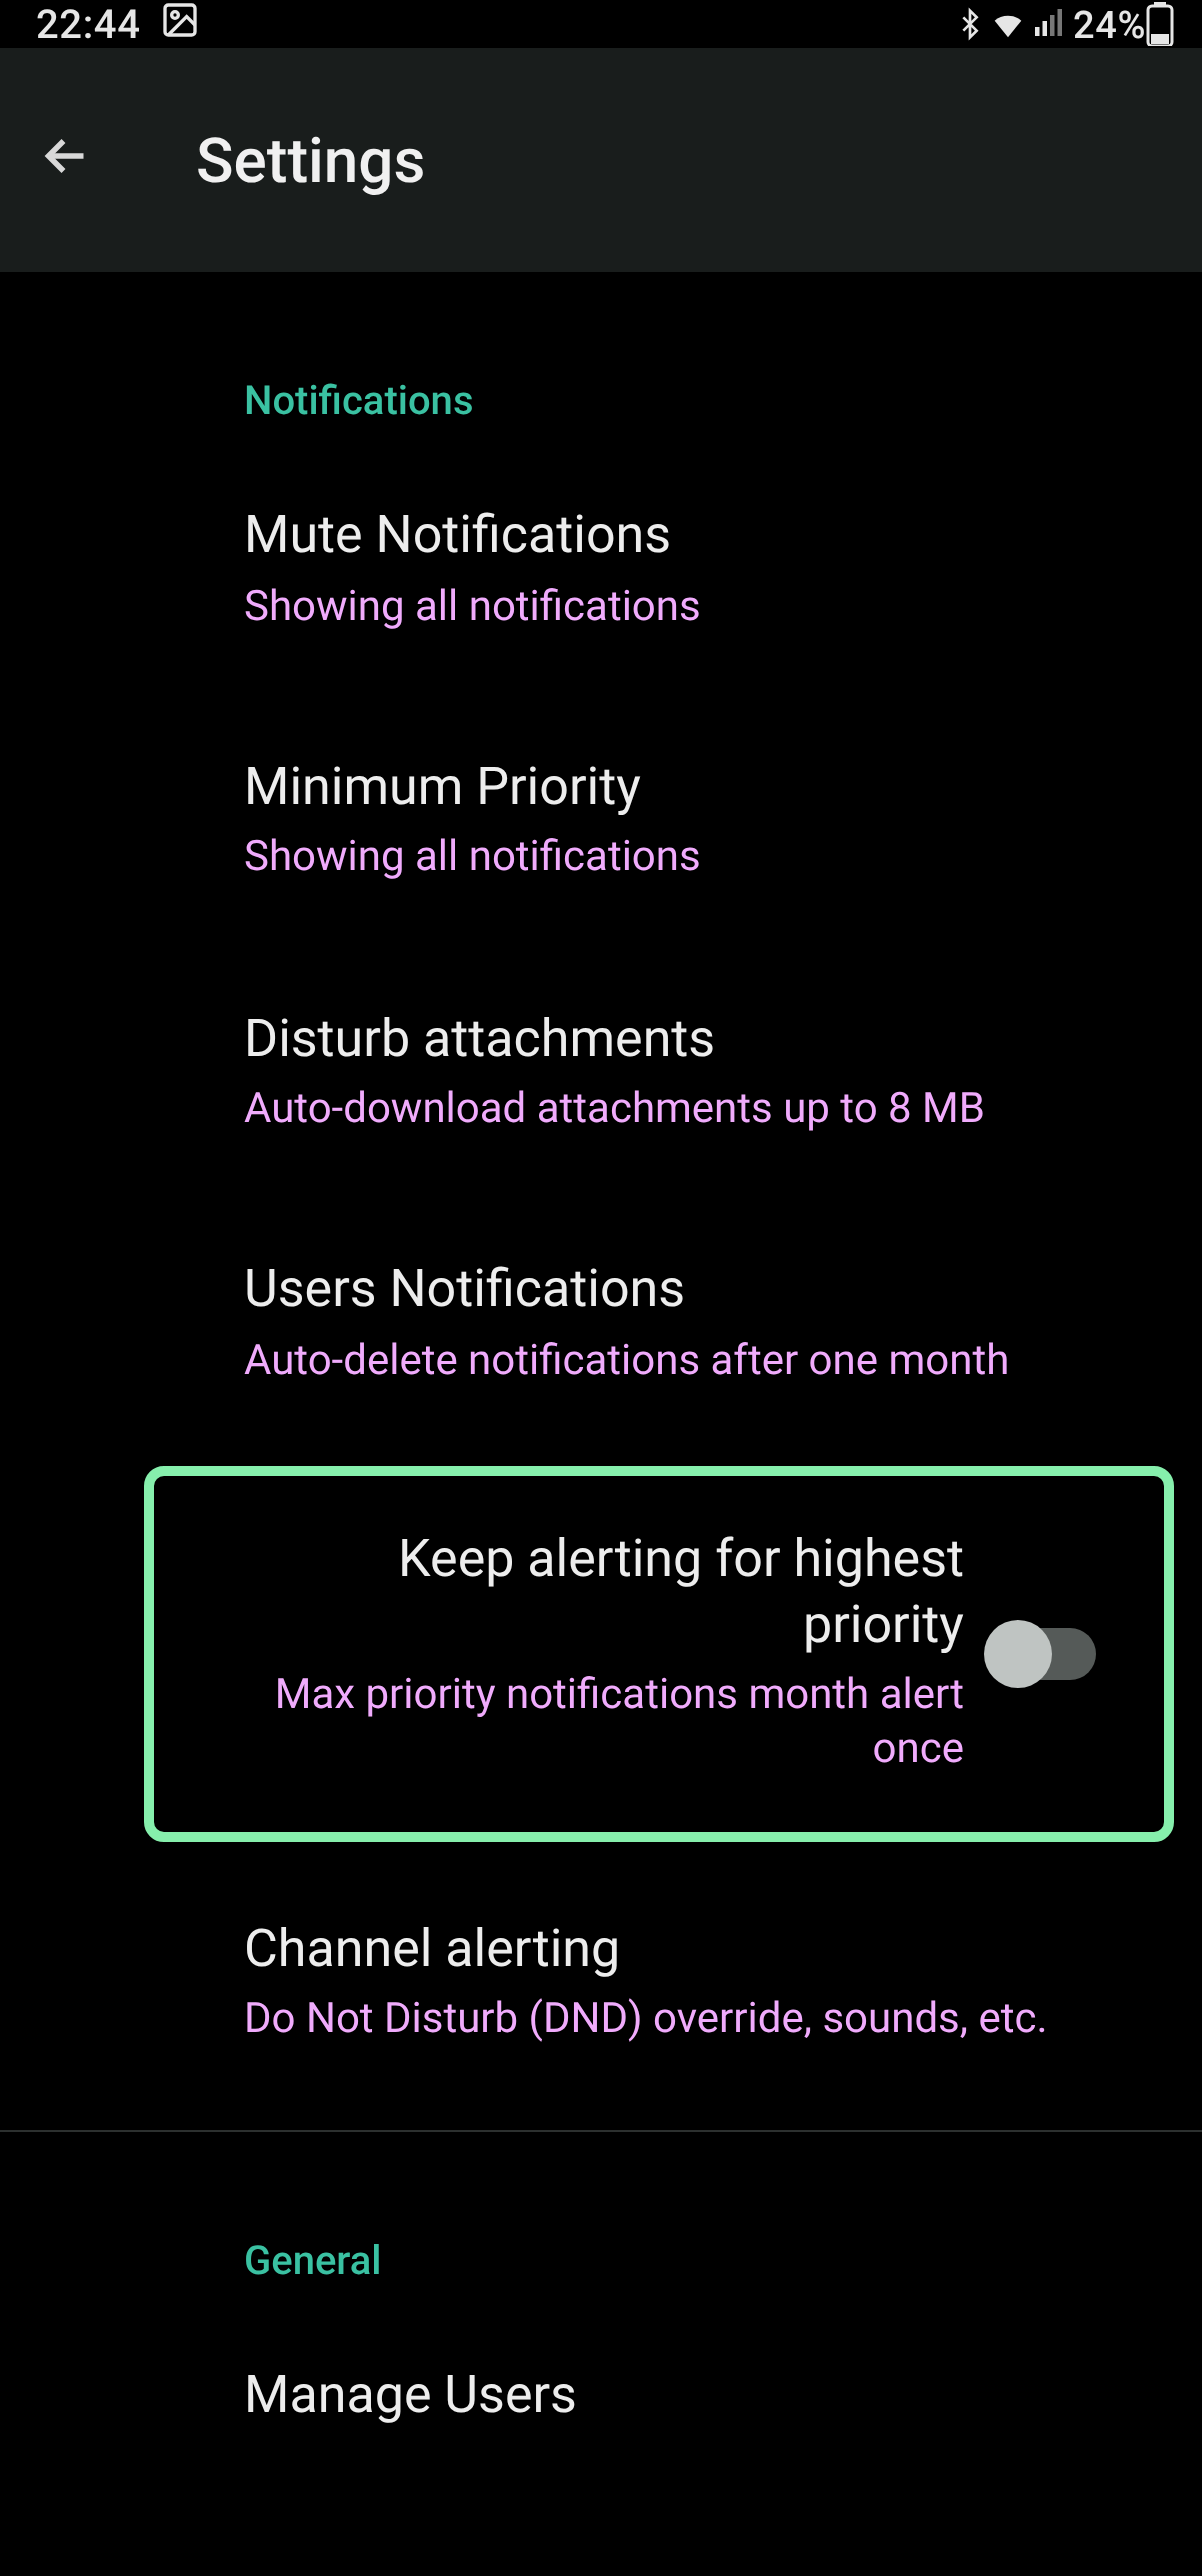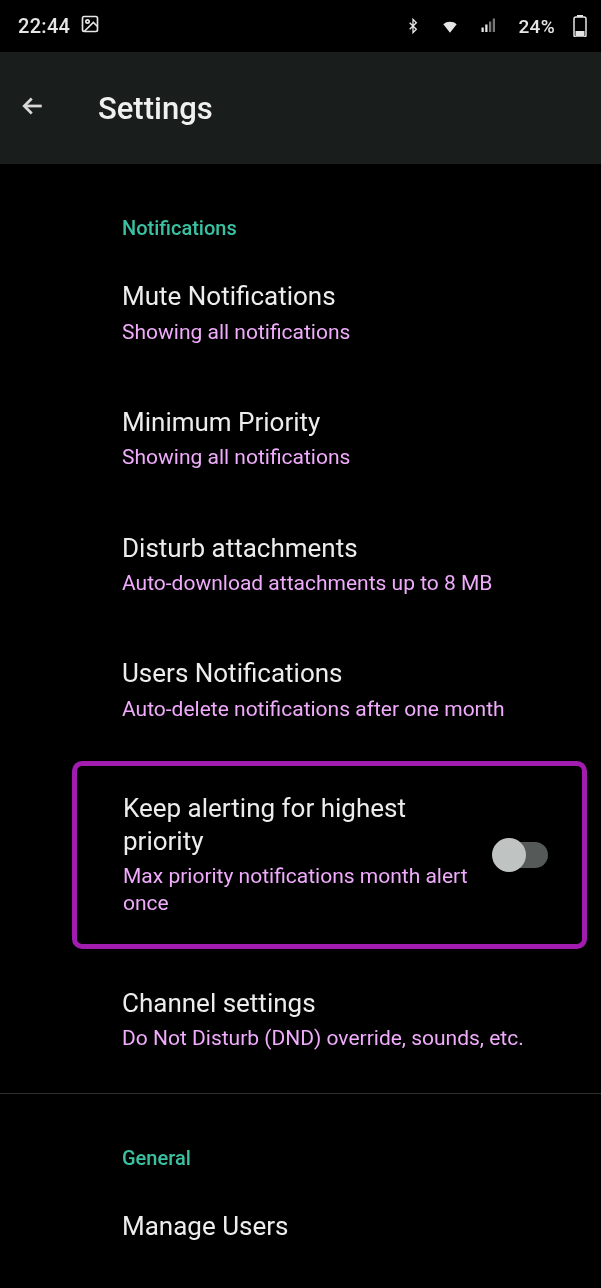--- a/index.html
+++ b/index.html
@@ -6,32 +6,32 @@
   html, body {
     width: 601px;
     height: 1288px;
     background: #000;
     color: #fff;
     font-family: Roboto, "Helvetica Neue", Arial, sans-serif;
     overflow: hidden;
   }
   
   .status-bar {
-    height: 52px;
+    height: 24px;
     display: flex;
     align-items: center;
     justify-content: space-between;
     padding: 0 14px 0 18px;
     font-size: 20px;
     font-weight: 500;
     color: #e6e6e6;
     letter-spacing: 0.3px;
   }
   .status-left { display: flex; align-items: center; gap: 10px; }
-  .status-right { display: flex; align-items: center; gap: 18px; }
+  .status-right { display: flex; align-items: center; gap: 0; }
   .status-right svg { display: block; }
   .battery-pct { font-size: 19px; margin-left: 2px; }
 
   
   .app-bar {
     height: 112px;
     background: #191d1c;
     display: flex;
     align-items: center;
     padding: 0 18px;
@@ -87,24 +87,25 @@
     position: absolute;
     left: -2px;
     top: -4px;
     width: 34px;
     height: 34px;
     border-radius: 50%;
     background: #bfc4c2;
   }
 
   .highlight {
-    border: 5px solid #a21caf;
+    border: 5px solid #86efac;
     border-radius: 10px;
     margin: 8px 14px 8px 72px;
     padding: 26px 30px 26px 46px;
+    text-align: right;
   }
 
   .divider {
     height: 1px;
     background: #2c302f;
     margin-top: 10px;
   }
 </style>
 </head>
 <body>
@@ -186,21 +187,21 @@
 
   <div class="row with-toggle highlight">
     <div class="title">Keep alerting for highest priority</div>
     <div class="sub">Max priority notifications month alert once</div>
     <div class="toggle">
       <div class="knob"></div>
     </div>
   </div>
 
   <div class="row">
-    <div class="title">Channel settings</div>
+    <div class="title">Channel alerting</div>
     <div class="sub">Do Not Disturb (DND) override, sounds, etc.</div>
   </div>
 
   <div class="divider"></div>
 
   <div class="section-header">General</div>
 
   <div class="row">
     <div class="title">Manage Users</div>
   </div>

